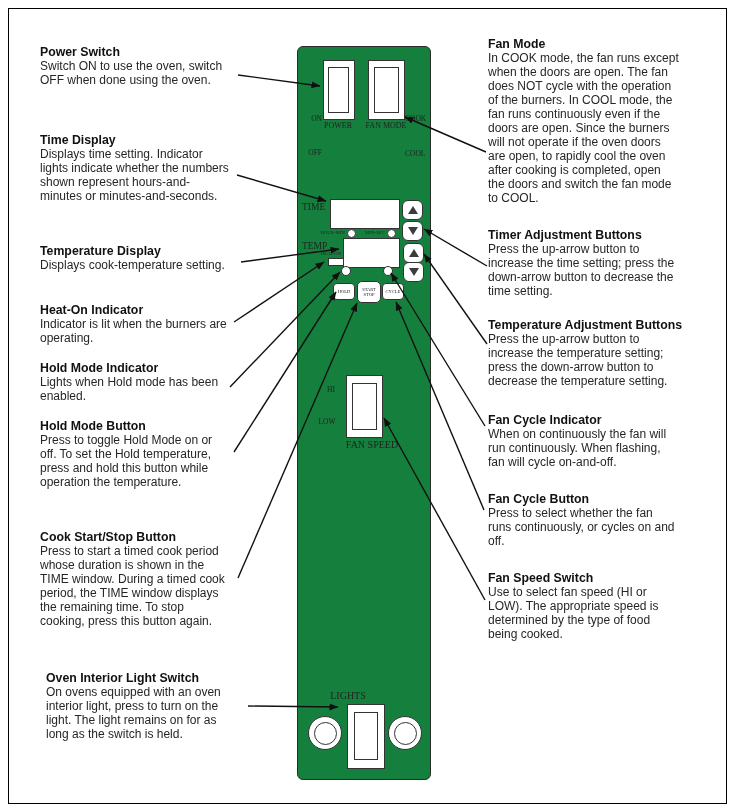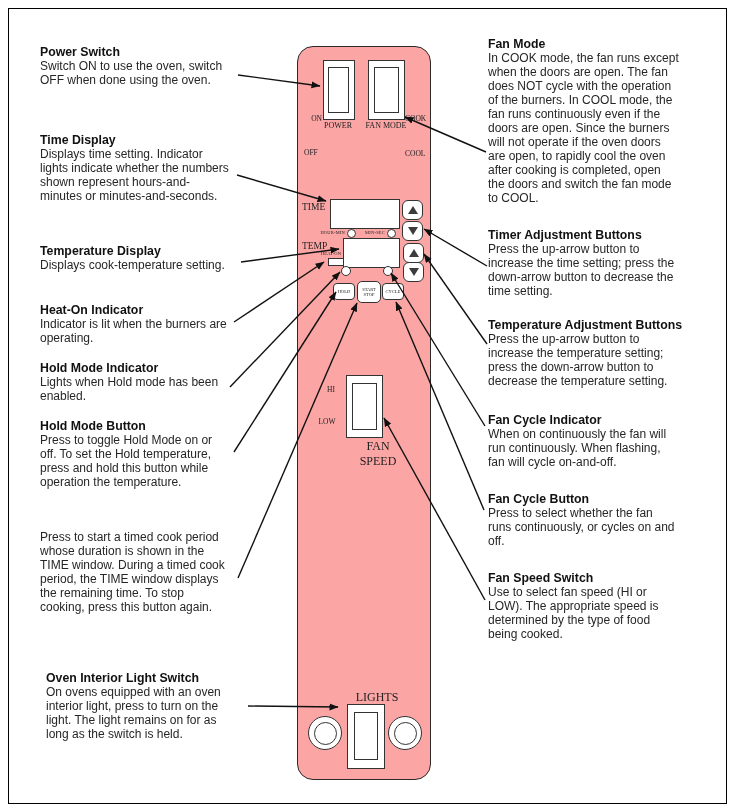--- a/index.html
+++ b/index.html
@@ -5,21 +5,21 @@
   html,body{margin:0;padding:0;background:#fff;}
   .page{position:relative;width:735px;height:812px;background:#ffffff;overflow:hidden;
         font-family:"Liberation Sans",sans-serif;color:#222;}
   .page-border{position:absolute;left:8px;top:8px;width:717px;height:794px;border:1.5px solid #000;}
   
   .callout{position:absolute;}
   .c-title{font-size:12.3px;font-weight:bold;color:#111;line-height:14px;}
   .c-body{font-size:12px;color:#262626;line-height:14px;white-space:pre-line;}
   
   .panel{position:absolute;left:297px;top:46px;width:132px;height:732px;
-         border:1.5px solid #2a2a2a;border-radius:16px;background:#fca5a5;}
+         border:1.5px solid #2a2a2a;border-radius:6px;background:#15803d;}
   .abs{position:absolute;}
   .rect{position:absolute;border:1.2px solid #333;background:#fff;}
   .serif{font-family:"Liberation Serif",serif;color:#222;}
   .sw-label{font-size:7.5px;}
   .sw-caption{font-size:8px;text-align:center;}
   .disp-label{font-size:9.5px;}
   .tiny{font-size:4.5px;letter-spacing:0.2px;}
   .ind-circle{position:absolute;width:7px;height:7px;border:1px solid #333;border-radius:50%;background:#fff;}
   .small-btn{position:absolute;border:1px solid #333;border-radius:4px;background:#fff;
              display:flex;align-items:center;justify-content:center;text-align:center;
@@ -68,20 +68,21 @@
 operating.</div>
   </div>
   <div class="callout" style="left:40px;top:419px;width:218px">
     <div class="c-title">Hold Mode Button</div>
     <div class="c-body">Press to toggle Hold Mode on or
 off. To set the Hold temperature,
 press and hold this button while
 operation the temperature.</div>
   </div>
   <div class="callout" style="left:40px;top:530px;width:218px">
+    <div class="c-title">Cook Start/Stop Button</div>
     <div class="c-body">Press to start a timed cook period
 whose duration is shown in the
 TIME window. During a timed cook
 period, the TIME window displays
 the remaining time. To stop
 cooking, press this button again.</div>
   </div>
   <div class="callout" style="left:46px;top:671px;width:218px">
     <div class="c-title">Oven Interior Light Switch</div>
     <div class="c-body">On ovens equipped with an oven
@@ -134,21 +135,21 @@
     <div class="c-title">Fan Speed Switch</div>
     <div class="c-body">Use to select fan speed (HI or
 LOW). The appropriate speed is
 determined by the type of food
 being cooked.</div>
   </div>
 
   <div class="panel">
 
     <div class="abs serif sw-label" style="left:10px;top:67px;width:14px;text-align:right">ON</div>
-    <div class="abs serif sw-label" style="left:6px;top:101px;width:18px;">OFF</div>
+    <div class="abs serif sw-label" style="left:6px;top:101px;width:18px;text-align:right">OFF</div>
     <div class="rect" style="left:25px;top:13px;width:30px;height:58px">
       <div class="rect" style="left:4px;top:6px;width:19px;height:44px;border-width:1px"></div>
     </div>
     <div class="abs serif sw-caption" style="left:20px;top:74px;width:40px">POWER</div>
 
     <div class="rect" style="left:70px;top:13px;width:35px;height:58px">
       <div class="rect" style="left:5px;top:6px;width:23px;height:44px;border-width:1px"></div>
     </div>
     <div class="abs serif sw-label" style="left:107px;top:67px;width:26px">COOK</div>
     <div class="abs serif sw-label" style="left:107px;top:102px;width:26px">COOL</div>
@@ -191,23 +192,23 @@
     </div>
     <div class="arrow-btn" style="left:105px;top:215px">
       <div class="tri-down"></div>
     </div>
 
     <div class="abs serif sw-label" style="left:26px;top:338px;width:14px;text-align:center">HI</div>
     <div class="abs serif sw-label" style="left:18px;top:370px;width:22px;text-align:center">LOW</div>
     <div class="rect" style="left:48px;top:328px;width:35px;height:61px">
       <div class="rect" style="left:5px;top:7px;width:23px;height:45px;border-width:1px"></div>
     </div>
-    <div class="abs serif sw-caption" style="left:52px;top:392px;width:56px;font-size:12px">FAN SPEED</div>
-
-    <div class="abs serif sw-caption" style="left:51px;top:643px;width:56px;font-size:12px">LIGHTS</div>
+    <div class="abs serif sw-caption" style="left:46px;top:392px;width:56px;font-size:10px">FAN SPEED</div>
+
+    <div class="abs serif sw-caption" style="left:22px;top:643px;width:56px;font-size:10px">LIGHTS</div>
     <div class="knob" style="left:10px;top:669px;width:32px;height:32px">
       <div class="knob-inner" style="width:21px;height:21px"></div>
     </div>
     <div class="rect" style="left:49px;top:657px;width:36px;height:63px">
       <div class="rect" style="left:6px;top:7px;width:22px;height:46px;border-width:1px"></div>
     </div>
     <div class="knob" style="left:90px;top:669px;width:32px;height:32px">
       <div class="knob-inner" style="width:21px;height:21px"></div>
     </div>
   </div>

